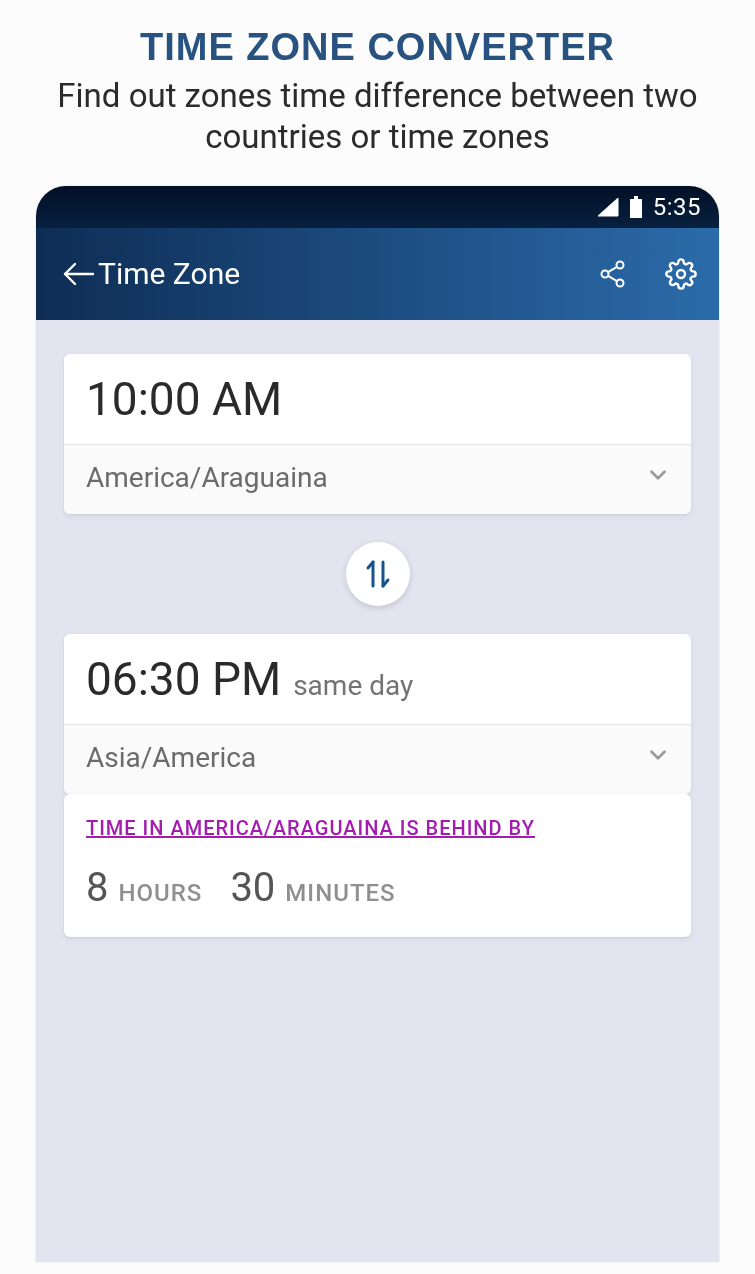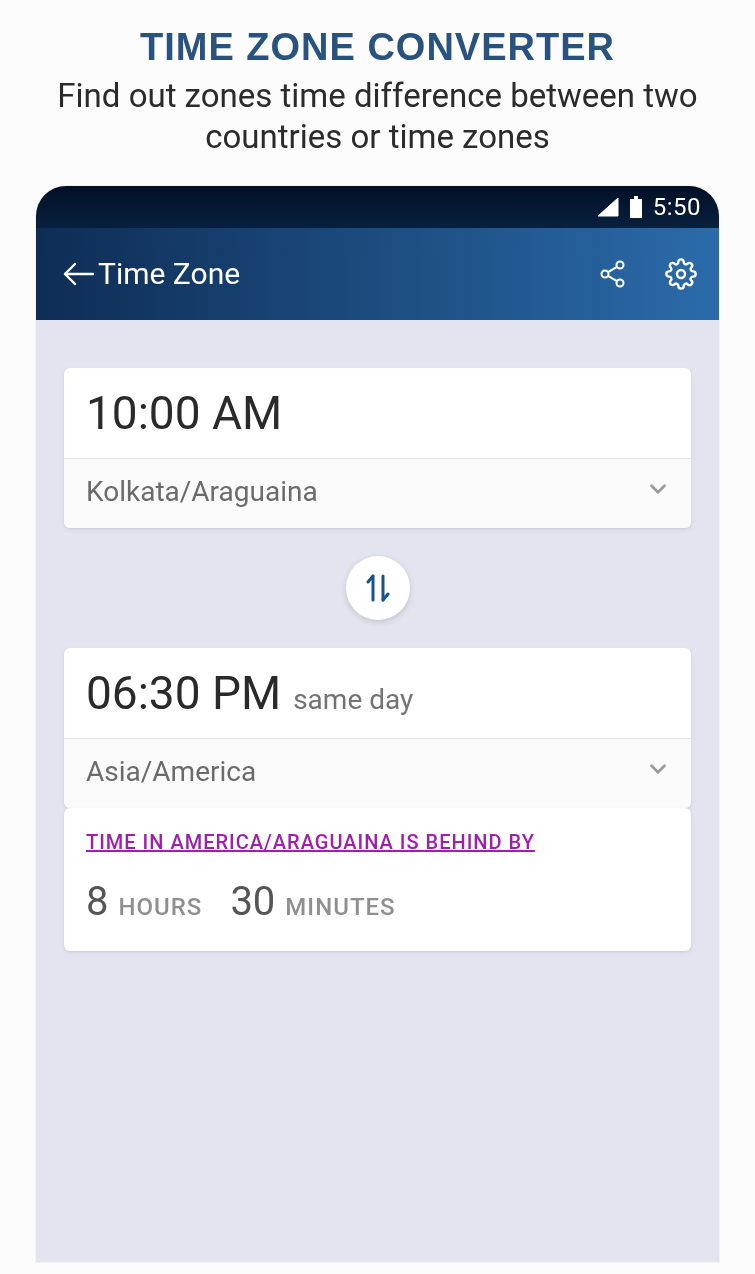--- a/index.html
+++ b/index.html
@@ -18,21 +18,21 @@
   .signal-icon svg, .battery-icon svg { display:block; }
   .appbar {
     height: 92px;
     background: linear-gradient(to right, #0e2d55, #2b6baa);
     display: flex; align-items: center; padding: 0 18px 0 22px; color: #fff;
   }
   .back-btn { width: 40px; height: 40px; display:flex; align-items:center; justify-content:center; }
   .appbar-title { font-size: 30px; font-weight: 400; flex: 1; }
   .appbar-actions { display:flex; align-items:center; gap: 28px; }
   .icon-btn { width: 40px; height: 40px; display:flex; align-items:center; justify-content:center; }
-  .content { padding: 48px 28px 0 28px; }
+  .content { padding: 34px 28px 0 28px; }
   .card { background: #fff; border-radius: 6px; box-shadow: 0 1px 2px rgba(0,0,0,0.06), 0 2px 6px rgba(0,0,0,0.06); overflow: hidden; }
   .card + .card { margin-top: 0; }
   .time-row { padding: 18px 22px 18px 22px; display:flex; align-items: baseline; }
   .time-big { font-size: 46px; color: #2a2a2a; font-weight: 400; }
   .time-note { font-size: 28px; color: #737373; margin-left: 12px; }
   .divider { height: 1px; background: #e4e4e4; }
   .tz-row { padding: 16px 20px 20px 22px; display:flex; align-items:center; background: #fafafa; }
   .tz-label { font-size: 28px; color: #6b6b6b; flex: 1; }
   .chevron { color: #9a9a9a; }
   .swap-wrap { display:flex; justify-content:center; margin: 28px 0 28px 0; }
@@ -66,21 +66,21 @@
           <path d="M1 19 L21 19 L21 1 Z" fill="none" stroke="#fff" stroke-width="1"></path>
           <path d="M1 19 L14 19 L14 7 Z" fill="#fff" opacity="0.4"></path>
         </svg>
     </span>
     <span class="battery-icon">
       <svg width="14" height="22" viewBox="0 0 14 22">
           <rect x="5" y="0" width="4" height="3" fill="#fff"></rect>
           <rect x="1" y="3" width="12" height="19" fill="#fff"></rect>
         </svg>
     </span>
-    <span class="sb-time">5:50</span>
+    <span class="sb-time">5:35</span>
   </div>
 
   <div class="appbar">
     <div class="back-btn">
       <svg width="34" height="28" viewBox="0 0 34 28" fill="none" stroke="#fff" stroke-width="2.4" stroke-linecap="round" stroke-linejoin="round">
           <line x1="4" y1="14" x2="32" y2="14"></line>
           <polyline points="14,4 4,14 14,24"></polyline>
         </svg>
     </div>
     <div class="appbar-title">Time Zone</div>
@@ -104,21 +104,21 @@
   </div>
 
   <div class="content">
 
     <div class="card">
       <div class="time-row">
         <span class="time-big">10:00 AM</span>
       </div>
       <div class="divider"></div>
       <div class="tz-row">
-        <span class="tz-label">Kolkata/Araguaina</span>
+        <span class="tz-label">America/Araguaina</span>
         <span class="chevron">
           <svg width="26" height="26" viewBox="0 0 24 24" fill="none" stroke="currentColor" stroke-width="2.5" stroke-linecap="round" stroke-linejoin="round">
               <polyline points="6 9 12 15 18 9"></polyline>
             </svg>
         </span>
       </div>
     </div>
 
     <div class="swap-wrap">
       <div class="swap-btn">

